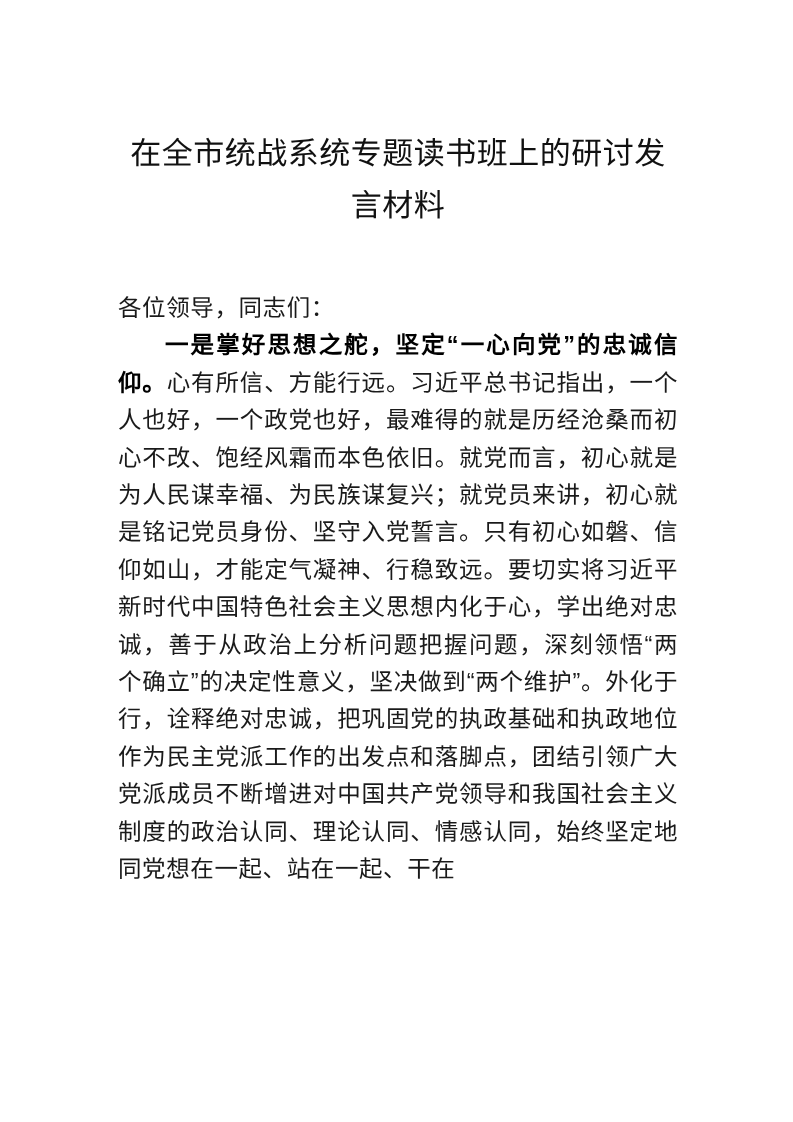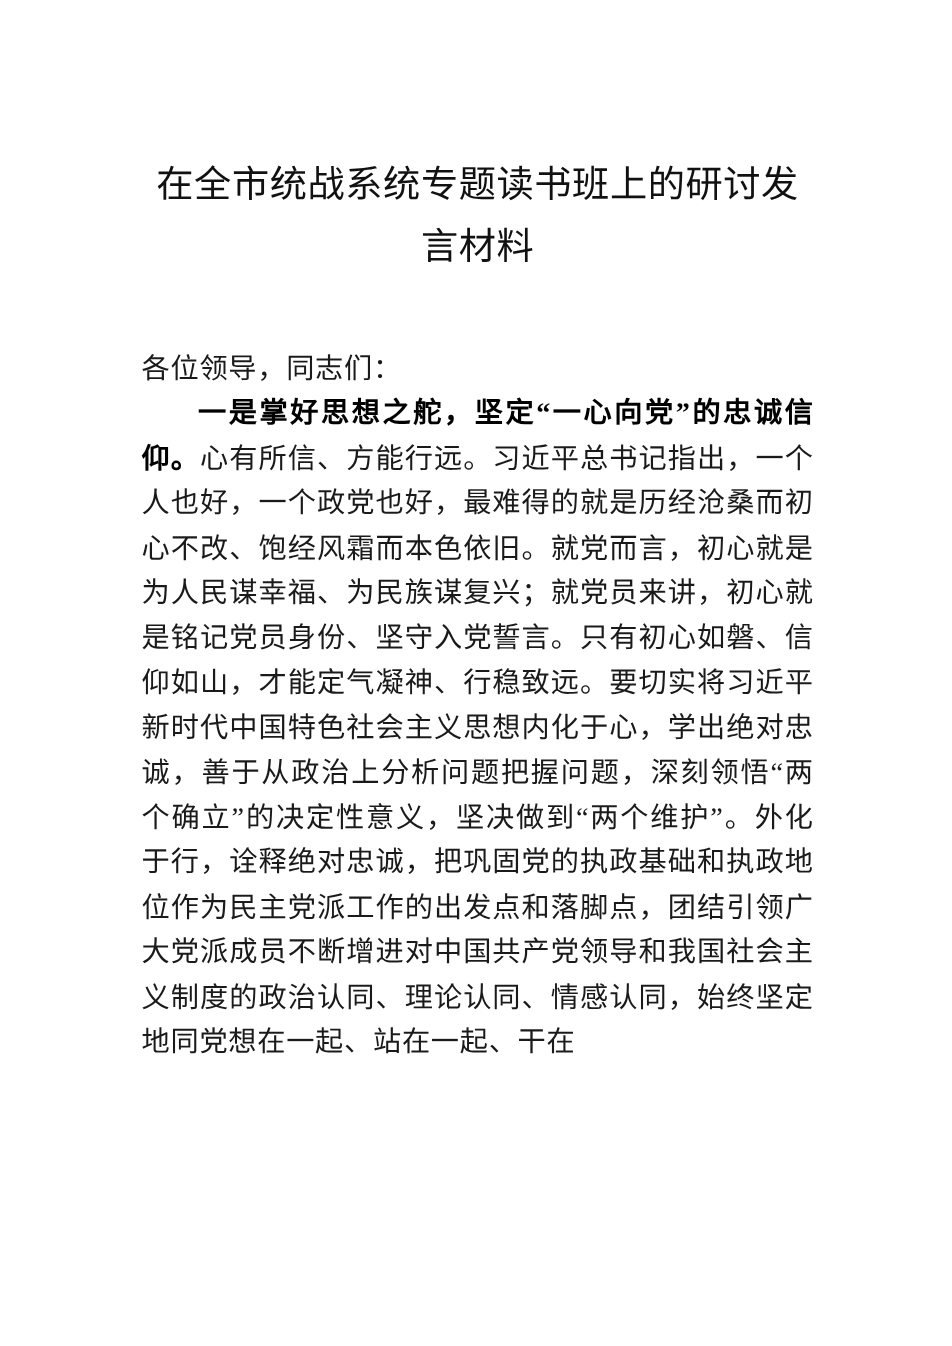--- a/index.html
+++ b/index.html
@@ -55,21 +55,21 @@
   .para {
     margin: 0;
     padding: 0;
     font-size: 23.5px;
     line-height: 37.4px;
     letter-spacing: 0.6px;
     text-align: justify;
     text-align-last: left;
     text-justify: inter-character;
     color: #1a1a1a;
-    font-family: Liberation Serif, serif;
+    font-family: Liberation Sans, sans-serif;
     word-break: break-all;
   }
 
   .para.salutation {
     text-indent: 0;
   }
 
   .para.indent {
     text-indent: 2em;
   }

